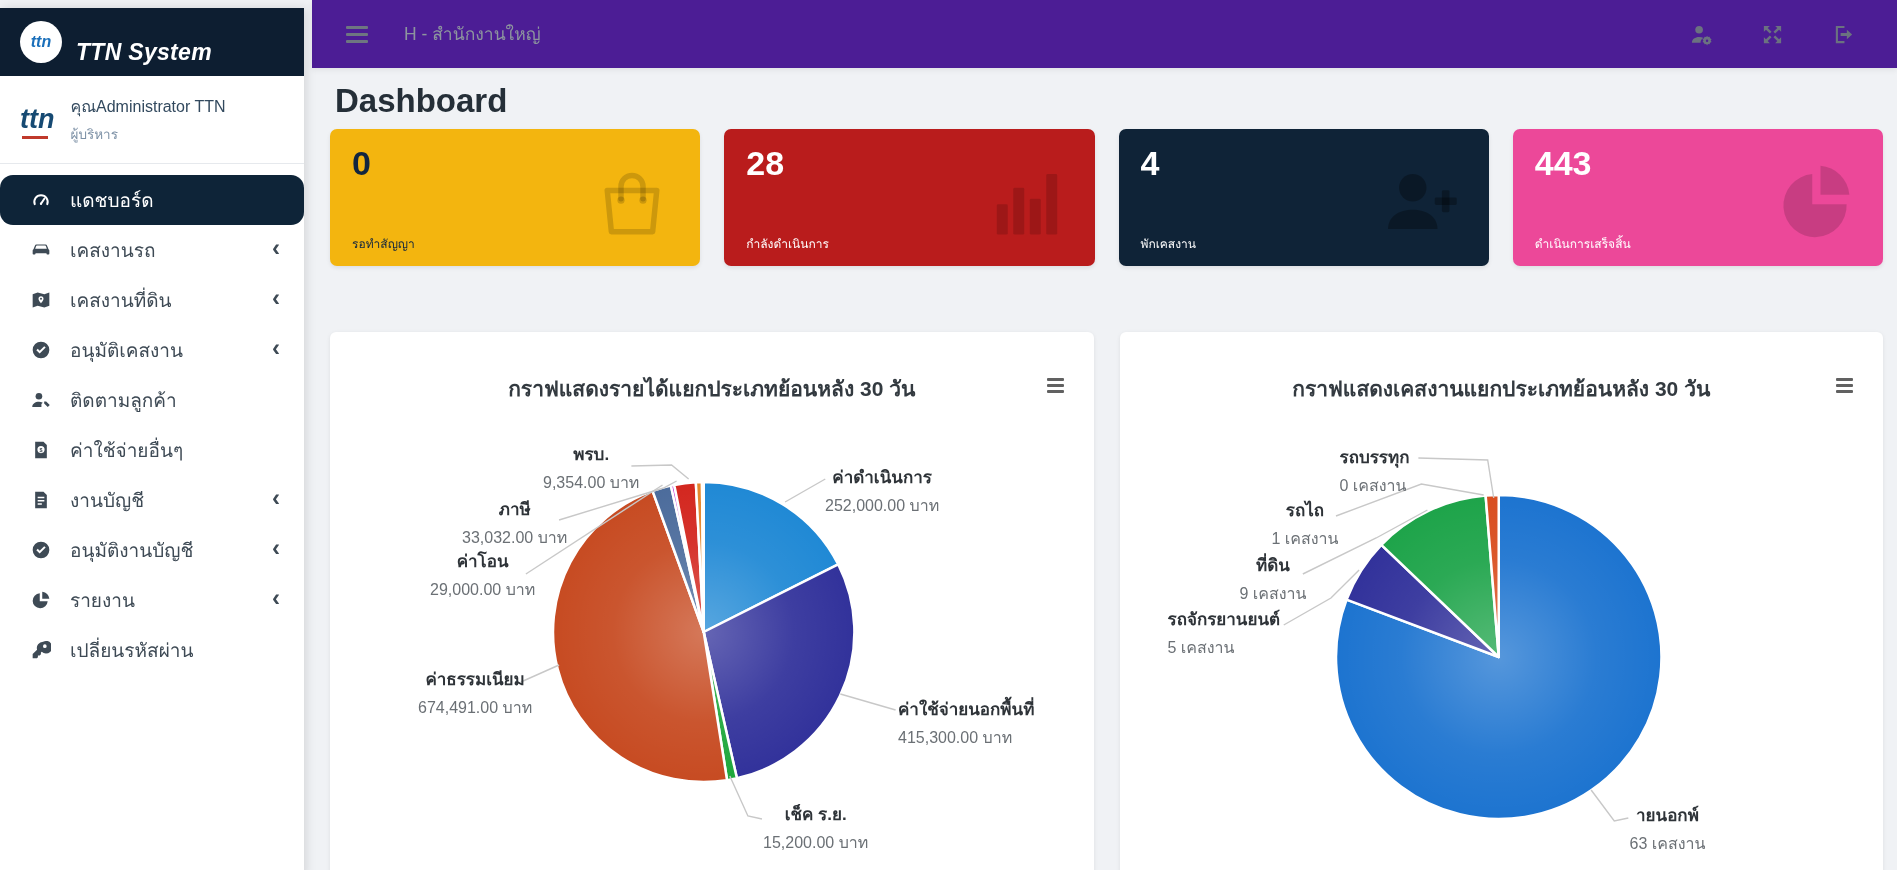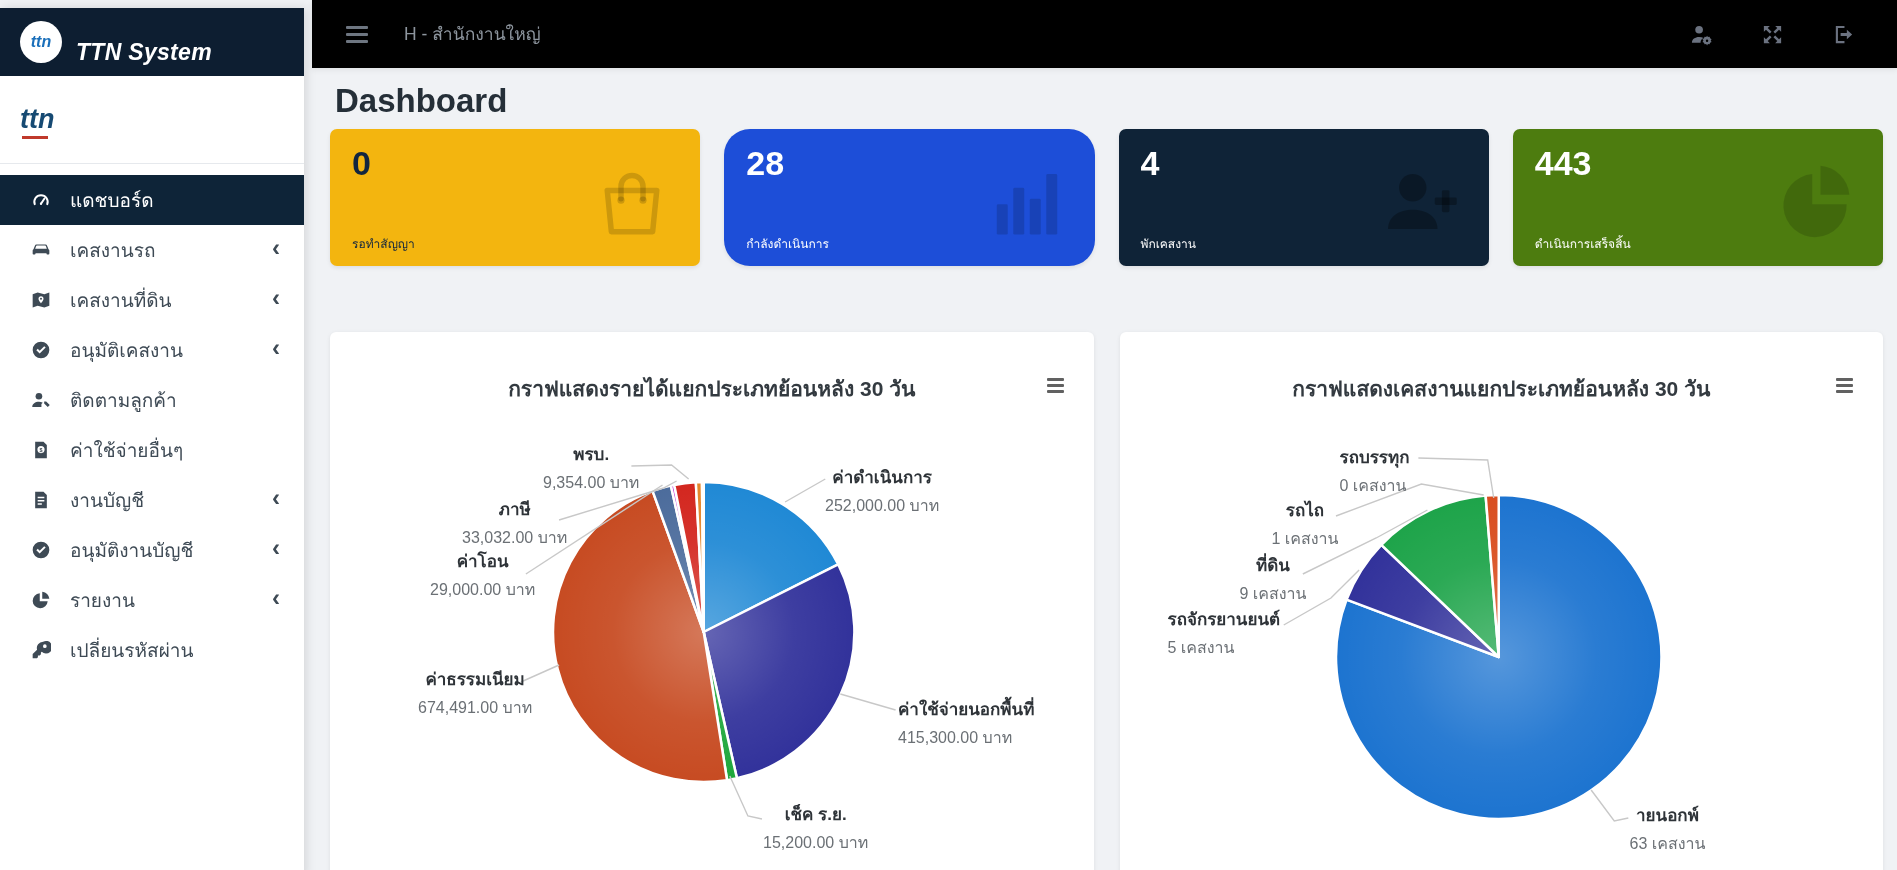--- a/index.html
+++ b/index.html
@@ -16,26 +16,26 @@
                  justify-content:center; color:#1a6fba; font-weight:bold; font-style:italic; font-size:16px; flex:0 0 auto; }
   .brand-name { color:#fff; font-style:italic; font-weight:600; font-size:23px; letter-spacing:.3px;margin-top:20px; }
   .user-panel { height:88px; display:flex; align-items:center; gap:16px; padding:0 20px; border-bottom:1px solid #e6e9ed; }
   .user-logo { font-size:27px; font-weight:bold; font-style:italic; color:#164a73; position:relative; line-height:1; }
   .user-logo:after { content:""; position:absolute; left:2px; bottom:-6px; width:26px; height:3px; background:#c0392b; }
   .user-name { font-size:16px; color:#32495e; }
   .user-role { font-size:13.5px; color:#7d91a6; margin-top:4px; }
   .menu { padding-top:11px; }
   .menu-item { --row-bg:#ffffff; height:50px; display:flex; align-items:center; padding:0 24px 0 28px;
                color:#3e4a55; font-size:19px; cursor:pointer; text-decoration:none; }
-  .menu-item.active { --row-bg:#0e2438; background:#0e2438; color:#fff; }
+  .menu-item.active { --row-bg:#0e2438; background:#0e2438; color:#fff;border-radius:13px; }
   .mi-icon { width:26px; margin-right:16px; display:flex; align-items:center; justify-content:center; }
   .mi-icon svg { width:20px; height:20px; display:block; }
   .chevron { margin-left:auto; font-size:24px; line-height:1; color:inherit; font-weight:bold; transform:translateY(-2px); }
   
-  .topbar { position:fixed; left:312px; right:0; top:0; height:68px; background:#000000; z-index:20;
+  .topbar { position:fixed; left:312px; right:0; top:0; height:68px; background:#4c1d95; z-index:20;
             box-shadow:0 2px 6px rgba(0,0,0,.07); display:flex; align-items:center; padding:0 42px 0 34px; }
   .hamburger { display:flex; flex-direction:column; gap:4px; cursor:pointer; }
   .hamburger span { width:22px; height:3px; background:#6e7681; border-radius:1px; }
   .breadcrumb { margin-left:36px; color:#8d959e; font-size:17.5px; }
   .topbar-icons { margin-left:auto; display:flex; gap:48px; color:#6b7280; }
   .tb-icon { cursor:pointer; }
   .tb-icon svg { width:23px; height:23px; display:block; }
   
   .main { position:absolute; left:312px; top:68px; right:0; bottom:0; padding:14px 14px 0 18px; overflow:hidden; }
   .page-title { font-size:33px; font-weight:700; color:#252f38; margin:0 0 9px 5px; }
@@ -62,20 +62,24 @@
 </head>
 <body>
 
 <aside class="sidebar">
   <div class="sidebar-header">
     <div class="logo-circle">ttn</div>
     <div class="brand-name">TTN System</div>
   </div>
   <div class="user-panel">
     <div class="user-logo">ttn</div>
+    <div>
+      <div class="user-name">คุณAdministrator TTN</div>
+      <div class="user-role">ผู้บริหาร</div>
+    </div>
   </div>
   <nav class="menu">
 
     <a class="menu-item active">
       <span class="mi-icon">
         <svg viewBox="0 0 24 24" fill="none" stroke="currentColor" stroke-width="2.4" stroke-linecap="round">
           <path d="M4.5 17a8 8 0 1 1 15 0"></path>
             <line x1="12" y1="16.5" x2="16.2" y2="10.2"></line>
             <circle cx="12" cy="16.5" r="1.4" fill="currentColor" stroke="none"></circle>
         </svg>
@@ -220,21 +224,21 @@
         <svg viewBox="0 0 64 64" fill="none" stroke="currentColor" stroke-width="4">
           <path d="M14 24h36l-3 30H17l-3-30z" stroke-linejoin="round"></path>
           <path d="M24 30v-9a8 8 0 0 1 16 0v9" stroke-linecap="round"></path>
           <circle cx="24" cy="31" r="2.6" fill="currentColor" stroke="none"></circle>
           <circle cx="40" cy="31" r="2.6" fill="currentColor" stroke="none"></circle>
         </svg>
       </div>
       <div class="stat-label">รอทำสัญญา</div>
     </div>
 
-    <div class="stat-card" style="background: #1d4ed8; color: rgb(255, 255, 255); border-radius: 26px;">
+    <div class="stat-card" style="background: #b91c1c; color: rgb(255, 255, 255);">
       <div class="stat-value">28</div>
       <div class="stat-icon" style="color:rgba(0,0,0,.15)">
         <svg viewBox="0 0 64 64" fill="currentColor">
           <rect x="10" y="34" width="8" height="22" rx="1"></rect>
             <rect x="22" y="22" width="8" height="34" rx="1"></rect>
           <rect x="34" y="30" width="8" height="26" rx="1"></rect>
             <rect x="46" y="12" width="8" height="44" rx="1"></rect>
         </svg>
       </div>
       <div class="stat-label">กำลังดำเนินการ</div>
@@ -246,21 +250,21 @@
         <svg viewBox="0 0 64 64" fill="currentColor">
           <circle cx="26" cy="22" r="10"></circle>
             <path d="M8 52c0-9 8-14 18-14s18 5 18 14H8z"></path>
           <rect x="42" y="29" width="16" height="5.5" rx="1"></rect>
             <rect x="47.2" y="23.8" width="5.5" height="16" rx="1"></rect>
         </svg>
       </div>
       <div class="stat-label">พักเคสงาน</div>
     </div>
 
-    <div class="stat-card" style="background: #4d7c0f; color: rgb(255, 255, 255); gap: 18px;">
+    <div class="stat-card" style="background: #ec4899; color: rgb(255, 255, 255); gap: 18px;">
       <div class="stat-value">443</div>
       <div class="stat-icon" style="color:rgba(0,0,0,.15)">
         <svg viewBox="0 0 64 64" fill="currentColor">
           <path d="M36 6a23 23 0 0 1 21 21H36V6z"></path>
             <path d="M30 12A23 23 0 1 0 55 34H30V12z"></path>
         </svg>
       </div>
       <div class="stat-label">ดำเนินการเสร็จสิ้น</div>
     </div>
   </div>

